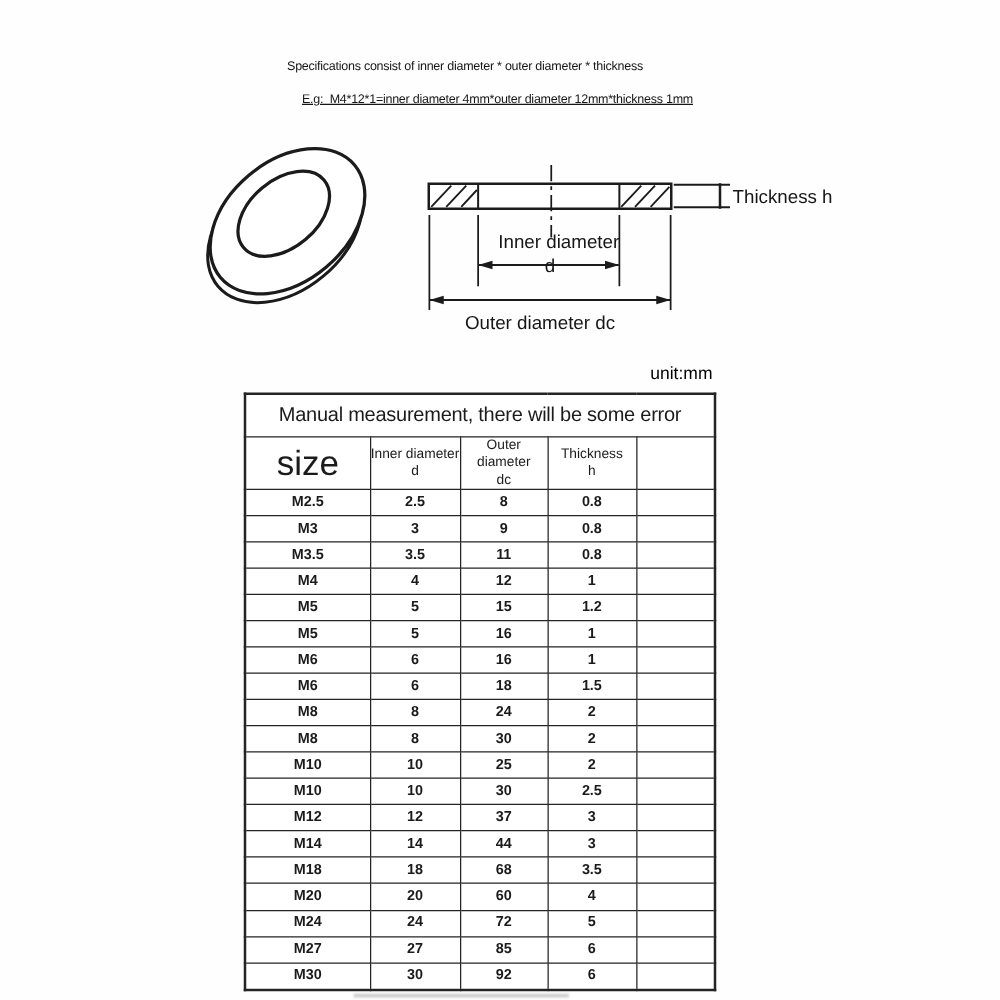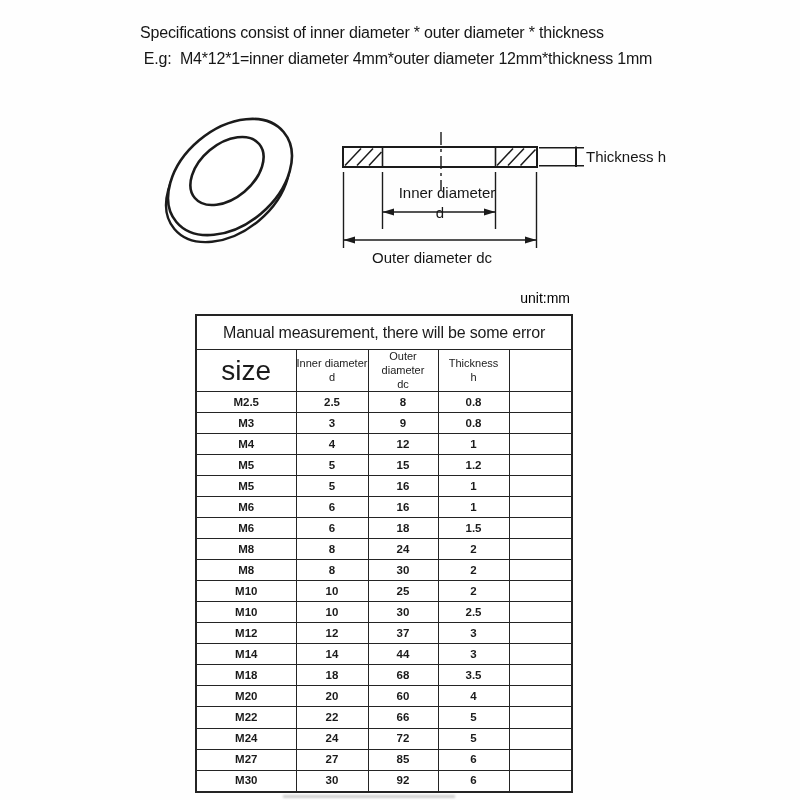--- a/index.html
+++ b/index.html
@@ -1,20 +1,20 @@
 <!DOCTYPE html>
 <html lang="en"><head>
 <meta charset="utf-8">
 <style>
   html,body{margin:0;padding:0;background:#ffffff;}
   .page{position:relative;width:800px;height:800px;background:#fefefe;overflow:hidden;
         font-family:"Liberation Sans",sans-serif;color:#1b1b1b;}
-  .hdr{position:absolute;white-space:pre;font-size:16px;letter-spacing:-0.2px;color:#161616;}
+  .hdr{position:absolute;white-space:pre;font-size:10px;letter-spacing:-0.2px;color:#161616;margin-top:24px;}
   .hdr.line1{top:24px;left:372px;transform:translateX(-50%);}
-  .hdr.line2{top:50px;left:398px;transform:translateX(-50%);}
+  .hdr.line2{top:50px;left:398px;transform:translateX(-50%);text-decoration:underline;}
   .diagram{position:absolute;left:140px;top:95px;}
   .diagram text{font-family:"Liberation Sans",sans-serif;}
   .unit{position:absolute;top:290px;left:513px;width:57px;text-align:right;font-size:14px;color:#000000;}
   table.spec{position:absolute;left:195px;top:314px;width:376px;height:479px;
              border-collapse:collapse;table-layout:fixed;background:#ffffff;
              border:2px solid #242424;}
   table.spec th, table.spec td{border:1.5px solid #242424;padding:0;margin:0;
              text-align:center;vertical-align:middle;color:#1b1b1b;overflow:hidden;}
   tr.title-row th{height:33px;font-size:16px;font-weight:400;letter-spacing:-0.2px;}
   tr.head-row th{height:38px;font-weight:400;}
@@ -124,20 +124,27 @@
           <td></td>
         </tr>
       <tr>
           <td>M3</td>
           <td>3</td>
           <td>9</td>
           <td>0.8</td>
           <td></td>
         </tr>
       <tr>
+          <td>M3.5</td>
+          <td>3.5</td>
+          <td>11</td>
+          <td>0.8</td>
+          <td></td>
+        </tr>
+      <tr>
           <td>M4</td>
           <td>4</td>
           <td>12</td>
           <td>1</td>
           <td></td>
         </tr>
       <tr>
           <td>M5</td>
           <td>5</td>
           <td>15</td>
@@ -215,27 +222,20 @@
           <td></td>
         </tr>
       <tr>
           <td>M20</td>
           <td>20</td>
           <td>60</td>
           <td>4</td>
           <td></td>
         </tr>
       <tr>
-          <td>M22</td>
-          <td>22</td>
-          <td>66</td>
-          <td>5</td>
-          <td></td>
-        </tr>
-      <tr>
           <td>M24</td>
           <td>24</td>
           <td>72</td>
           <td>5</td>
           <td></td>
         </tr>
       <tr>
           <td>M27</td>
           <td>27</td>
           <td>85</td>

